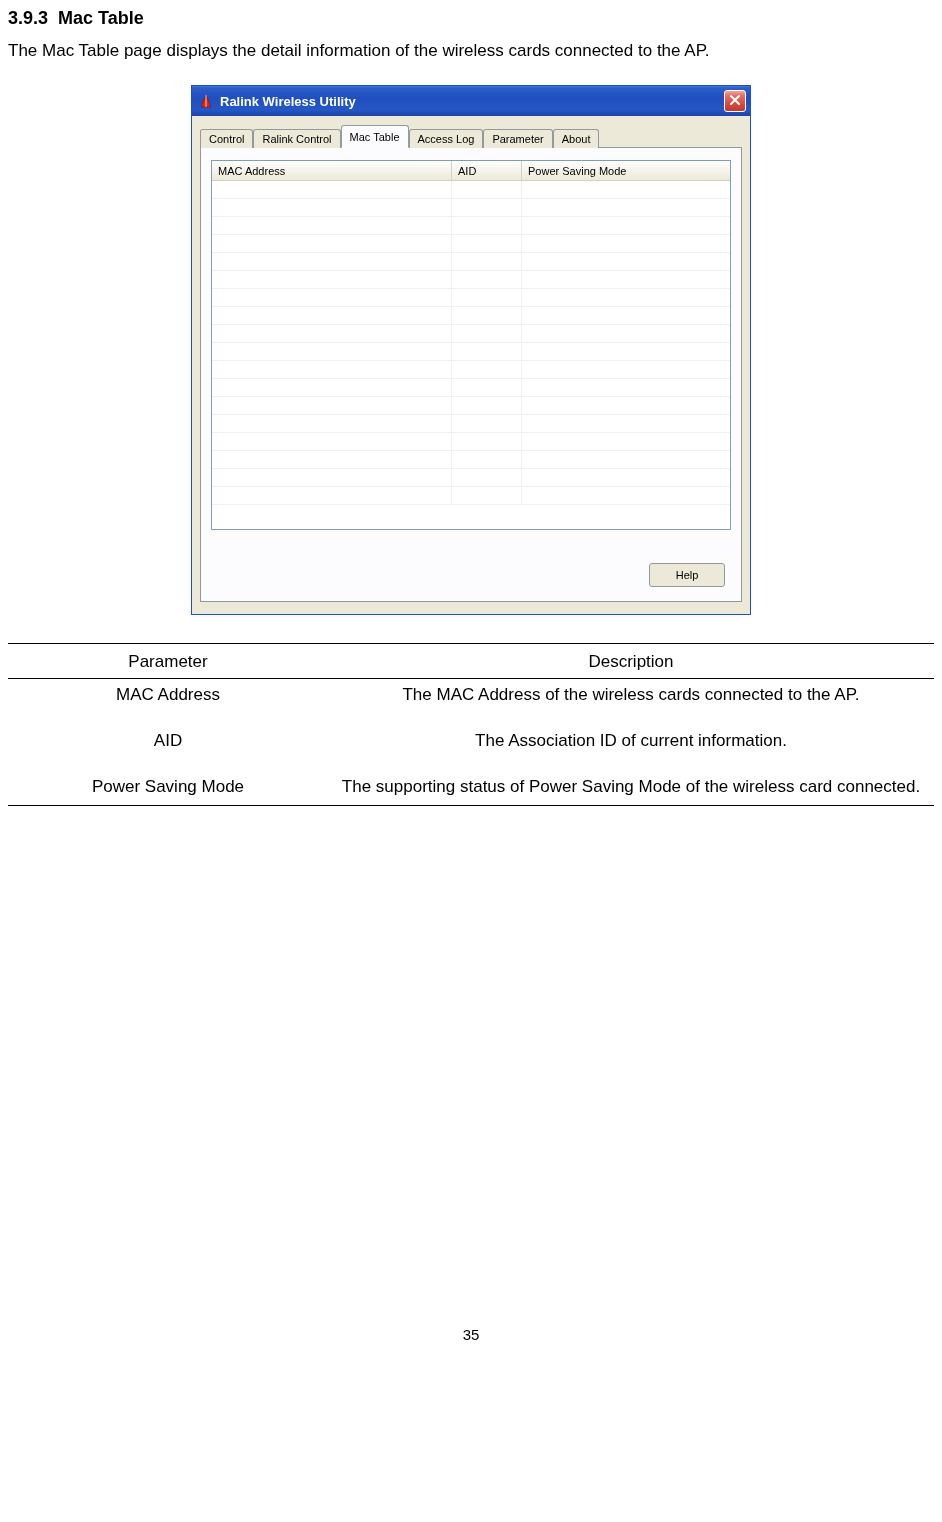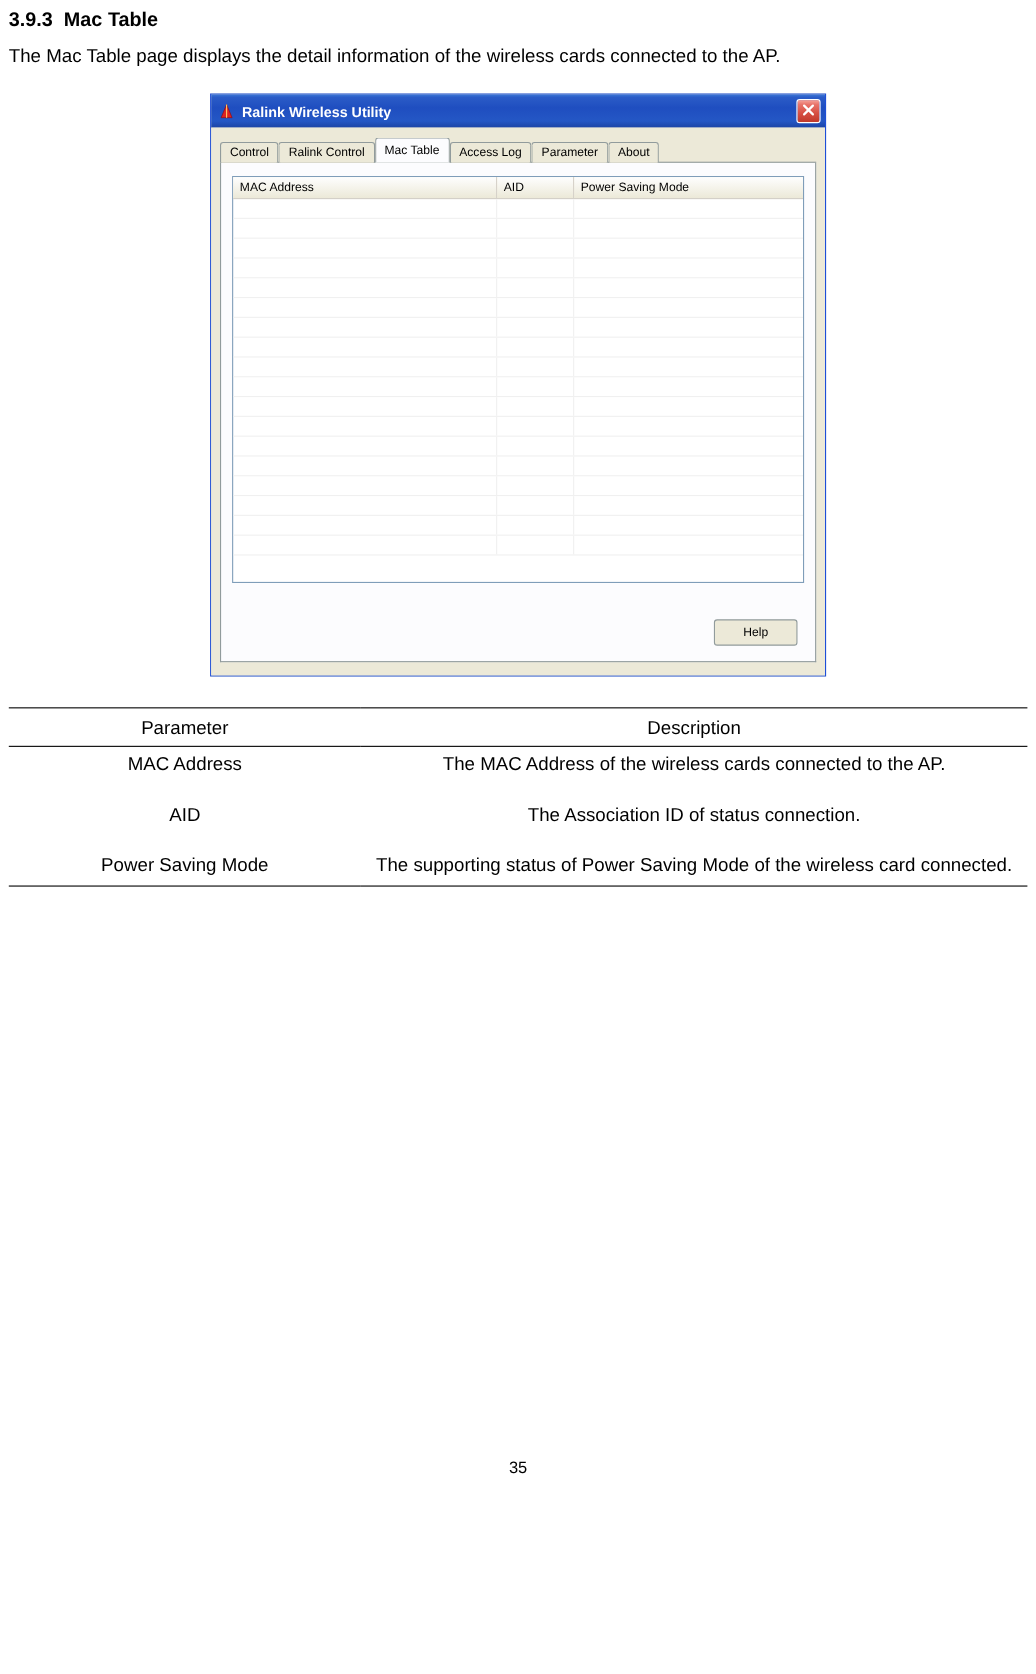--- a/index.html
+++ b/index.html
@@ -360,21 +360,21 @@
     </tr>
     <tr class="hr-line">
           <td colspan="2"></td>
         </tr>
     <tr>
       <td class="param-col">MAC Address</td>
       <td>The MAC Address of the wireless cards connected to the AP.</td>
     </tr>
     <tr class="spacer-row">
       <td class="param-col">AID</td>
-      <td>The Association ID of status connection.</td>
+      <td>The Association ID of current information.</td>
     </tr>
     <tr class="spacer-row last-row">
       <td class="param-col">Power Saving Mode</td>
       <td>The supporting status of Power Saving Mode of the wireless card connected.</td>
     </tr>
   </tbody>
     </table>
 
 </div>
 

